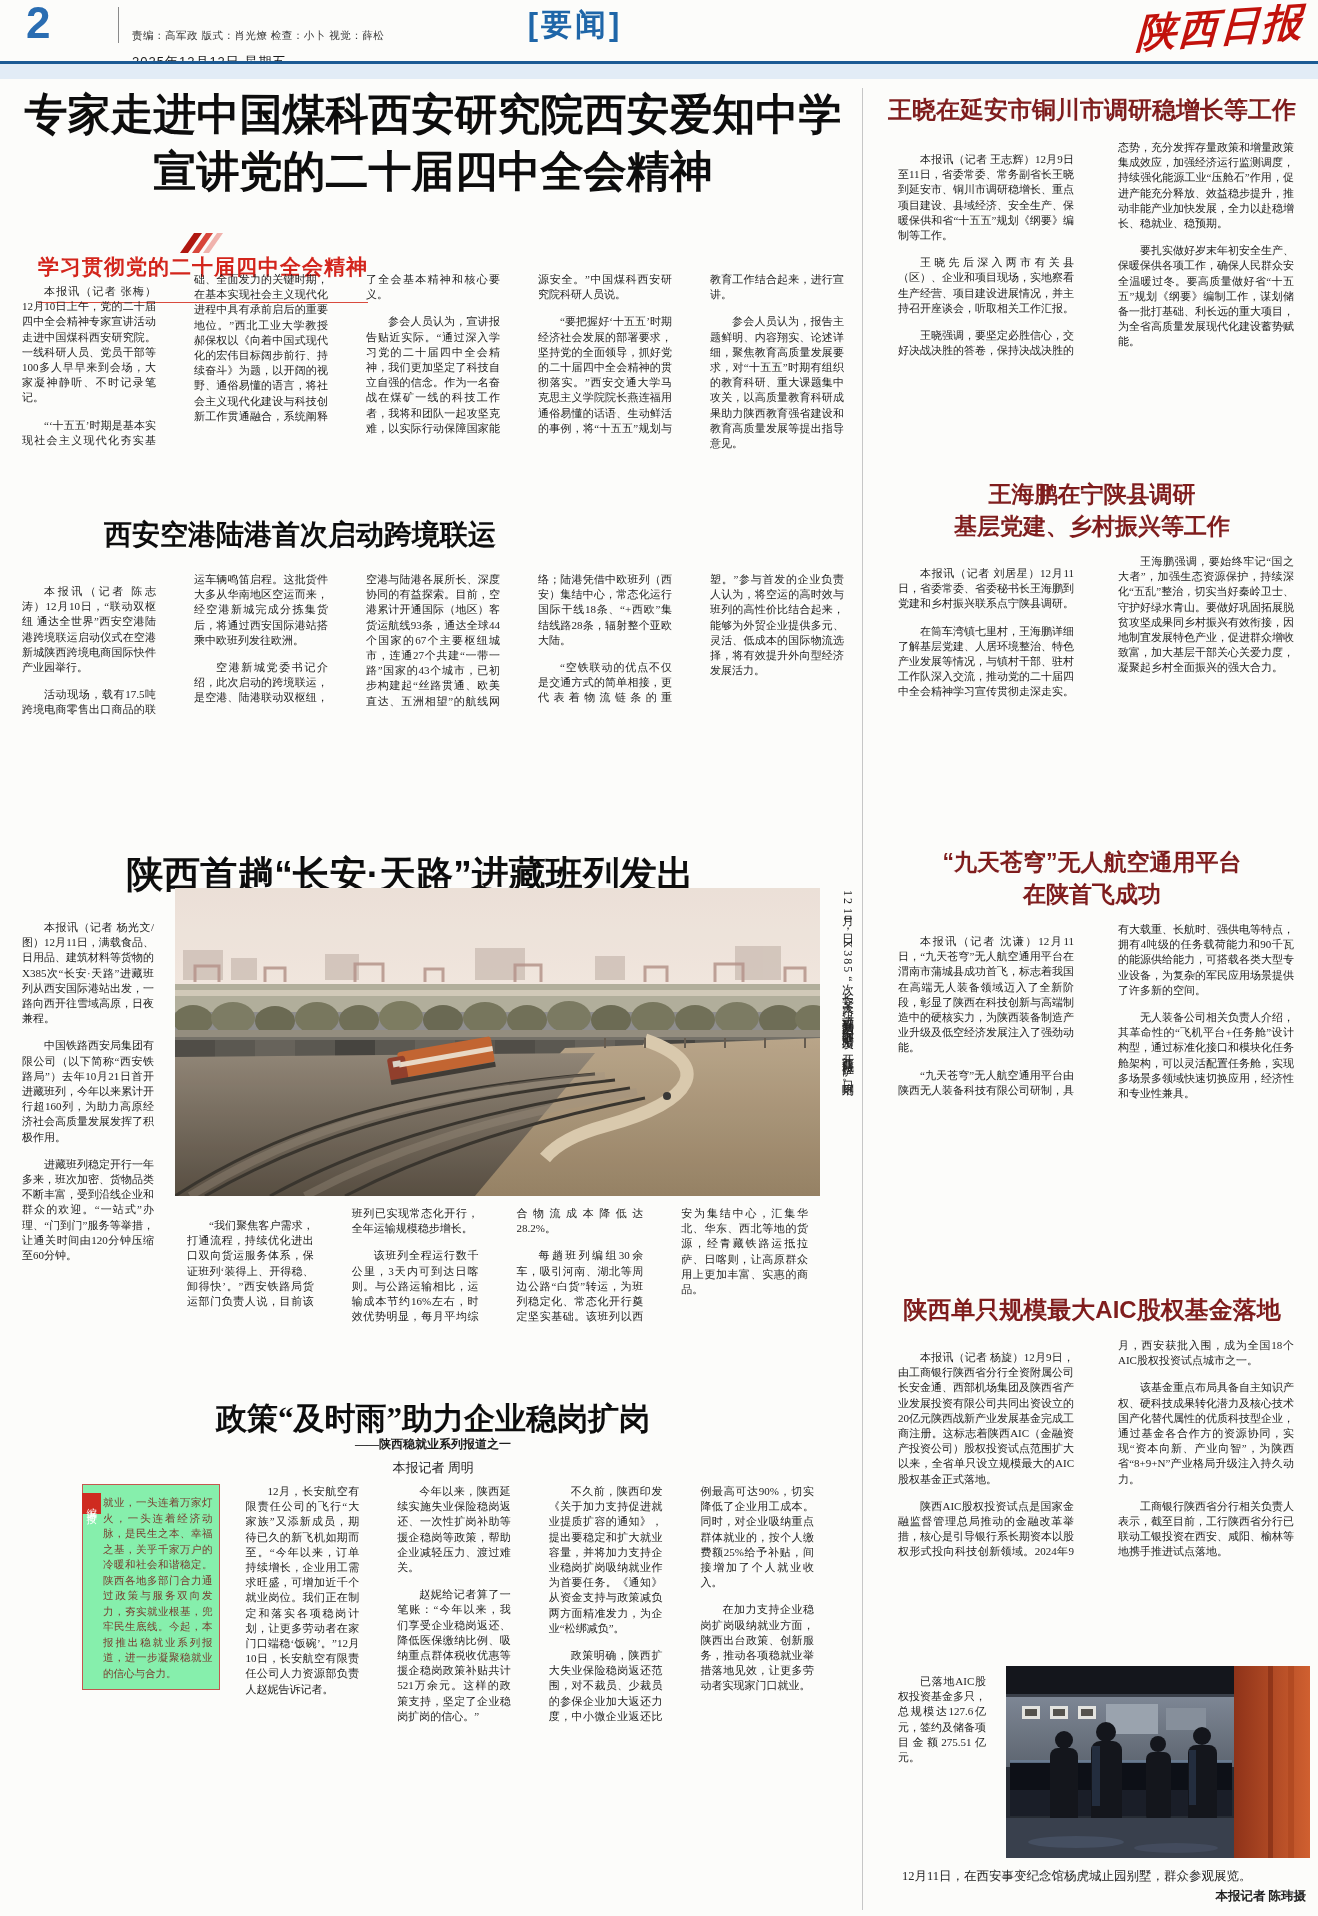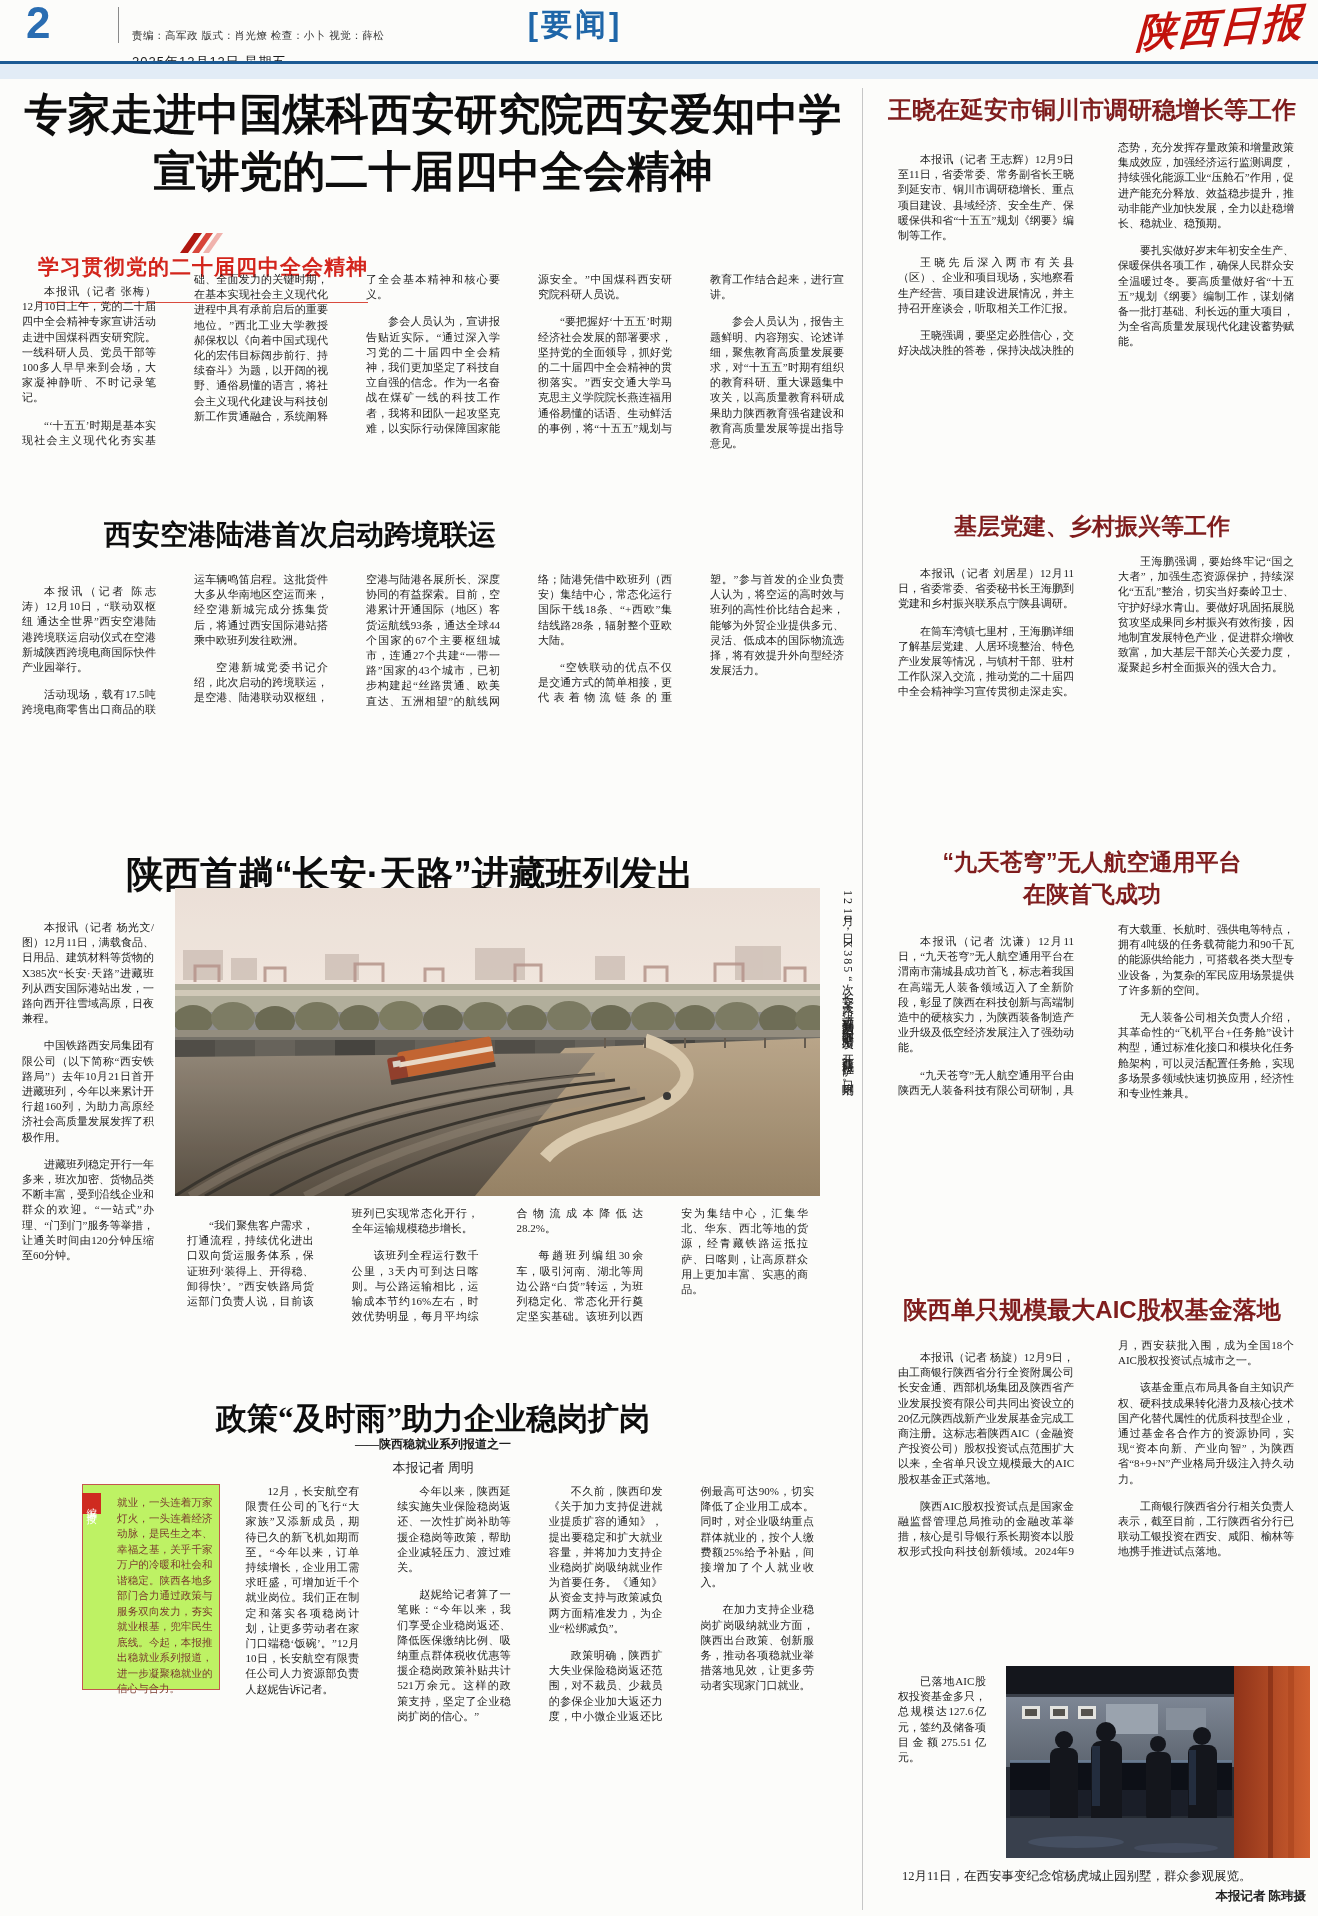--- a/index.html
+++ b/index.html
@@ -34,22 +34,22 @@
   .banner-text{font-size:21px;font-weight:bold;color:#d3251c;letter-spacing:1px;
                font-family:"Liberation Sans",sans-serif;}
   
   .bodytext{font-size:11px;line-height:15.2px;text-align:justify;color:#1d1d1d;overflow:hidden;}
   .bodytext p{margin:12px;text-indent:2em;}
   .cols5{column-count:5;column-gap:14px;}
   .cols4{column-count:4;column-gap:14px;}
   .cols2{column-count:2;column-gap:20px;}
   .abs{position:absolute;}
   
-  .note-box{break-inside:avoid;position:relative;border:1px solid #c4574f;background:#bef264;
-            height:206px;margin-bottom:8px;padding:10px 6px 6px 34px;box-sizing:border-box;}
+  .note-box{break-inside:avoid;position:relative;border:1px solid #c4574f;background:#86efac;
+            height:206px;margin-bottom:8px;padding:10px 6px 6px 20px;box-sizing:border-box;}
   .note-box .note-text{font-size:10.5px;line-height:15.5px;color:#7a3a2e;text-align:justify;text-indent:0;}
   .note-tag{position:absolute;left:-1px;top:8px;writing-mode:vertical-rl;background:#cf2b20;color:#fff;
             font-size:10.5px;letter-spacing:3px;padding:6px 2px;font-family:"Liberation Sans",sans-serif;}
   
   .vcaption{position:absolute;left:824px;top:890px;height:306px;width:32px;writing-mode:vertical-rl;
             font-size:12px;line-height:16px;color:#222;letter-spacing:2px;}
   
   .cap{font-size:12.5px;color:#222;}
   .byline{font-size:13px;color:#222;text-align:center;}
   .photo-frame{position:absolute;overflow:hidden;background:#888;}
@@ -248,20 +248,21 @@
   </div>
 
   <div class="headline-r" style="top:94px;">王晓在延安市铜川市调研稳增长等工作</div>
   <div class="abs bodytext cols2" style="left:886px;top:140px;width:420px;height:328px;">
       <p>本报讯（记者 王志辉）12月9日至11日，省委常委、常务副省长王晓到延安市、铜川市调研稳增长、重点项目建设、县域经济、安全生产、保暖保供和省“十五五”规划《纲要》编制等工作。</p>
       <p>王晓先后深入两市有关县（区）、企业和项目现场，实地察看生产经营、项目建设进展情况，并主持召开座谈会，听取相关工作汇报。</p>
       <p>王晓强调，要坚定必胜信心，交好决战决胜的答卷，保持决战决胜的态势，充分发挥存量政策和增量政策集成效应，加强经济运行监测调度，持续强化能源工业“压舱石”作用，促进产能充分释放、效益稳步提升，推动非能产业加快发展，全力以赴稳增长、稳就业、稳预期。</p>
       <p>要扎实做好岁末年初安全生产、保暖保供各项工作，确保人民群众安全温暖过冬。要高质量做好省“十五五”规划《纲要》编制工作，谋划储备一批打基础、利长远的重大项目，为全省高质量发展现代化建设蓄势赋能。</p>
     </div>
 
+  <div class="headline-r" style="top:480px;font-size:23px;">王海鹏在宁陕县调研</div>
   <div class="headline-r" style="top:512px;font-size:23px;">基层党建、乡村振兴等工作</div>
   <div class="abs bodytext cols2" style="left:886px;top:554px;width:420px;height:284px;">
       <p>本报讯（记者 刘居星）12月11日，省委常委、省委秘书长王海鹏到党建和乡村振兴联系点宁陕县调研。</p>
       <p>在筒车湾镇七里村，王海鹏详细了解基层党建、人居环境整治、特色产业发展等情况，与镇村干部、驻村工作队深入交流，推动党的二十届四中全会精神学习宣传贯彻走深走实。</p>
       <p>王海鹏强调，要始终牢记“国之大者”，加强生态资源保护，持续深化“五乱”整治，切实当好秦岭卫士、守护好绿水青山。要做好巩固拓展脱贫攻坚成果同乡村振兴有效衔接，因地制宜发展特色产业，促进群众增收致富，加大基层干部关心关爱力度，凝聚起乡村全面振兴的强大合力。</p>
     </div>
 
   <div class="headline-r" style="top:848px;font-size:23px;">“九天苍穹”无人航空通用平台</div>
   <div class="headline-r" style="top:880px;font-size:23px;">在陕首飞成功</div>
   <div class="abs bodytext cols2" style="left:886px;top:922px;width:420px;height:360px;">

